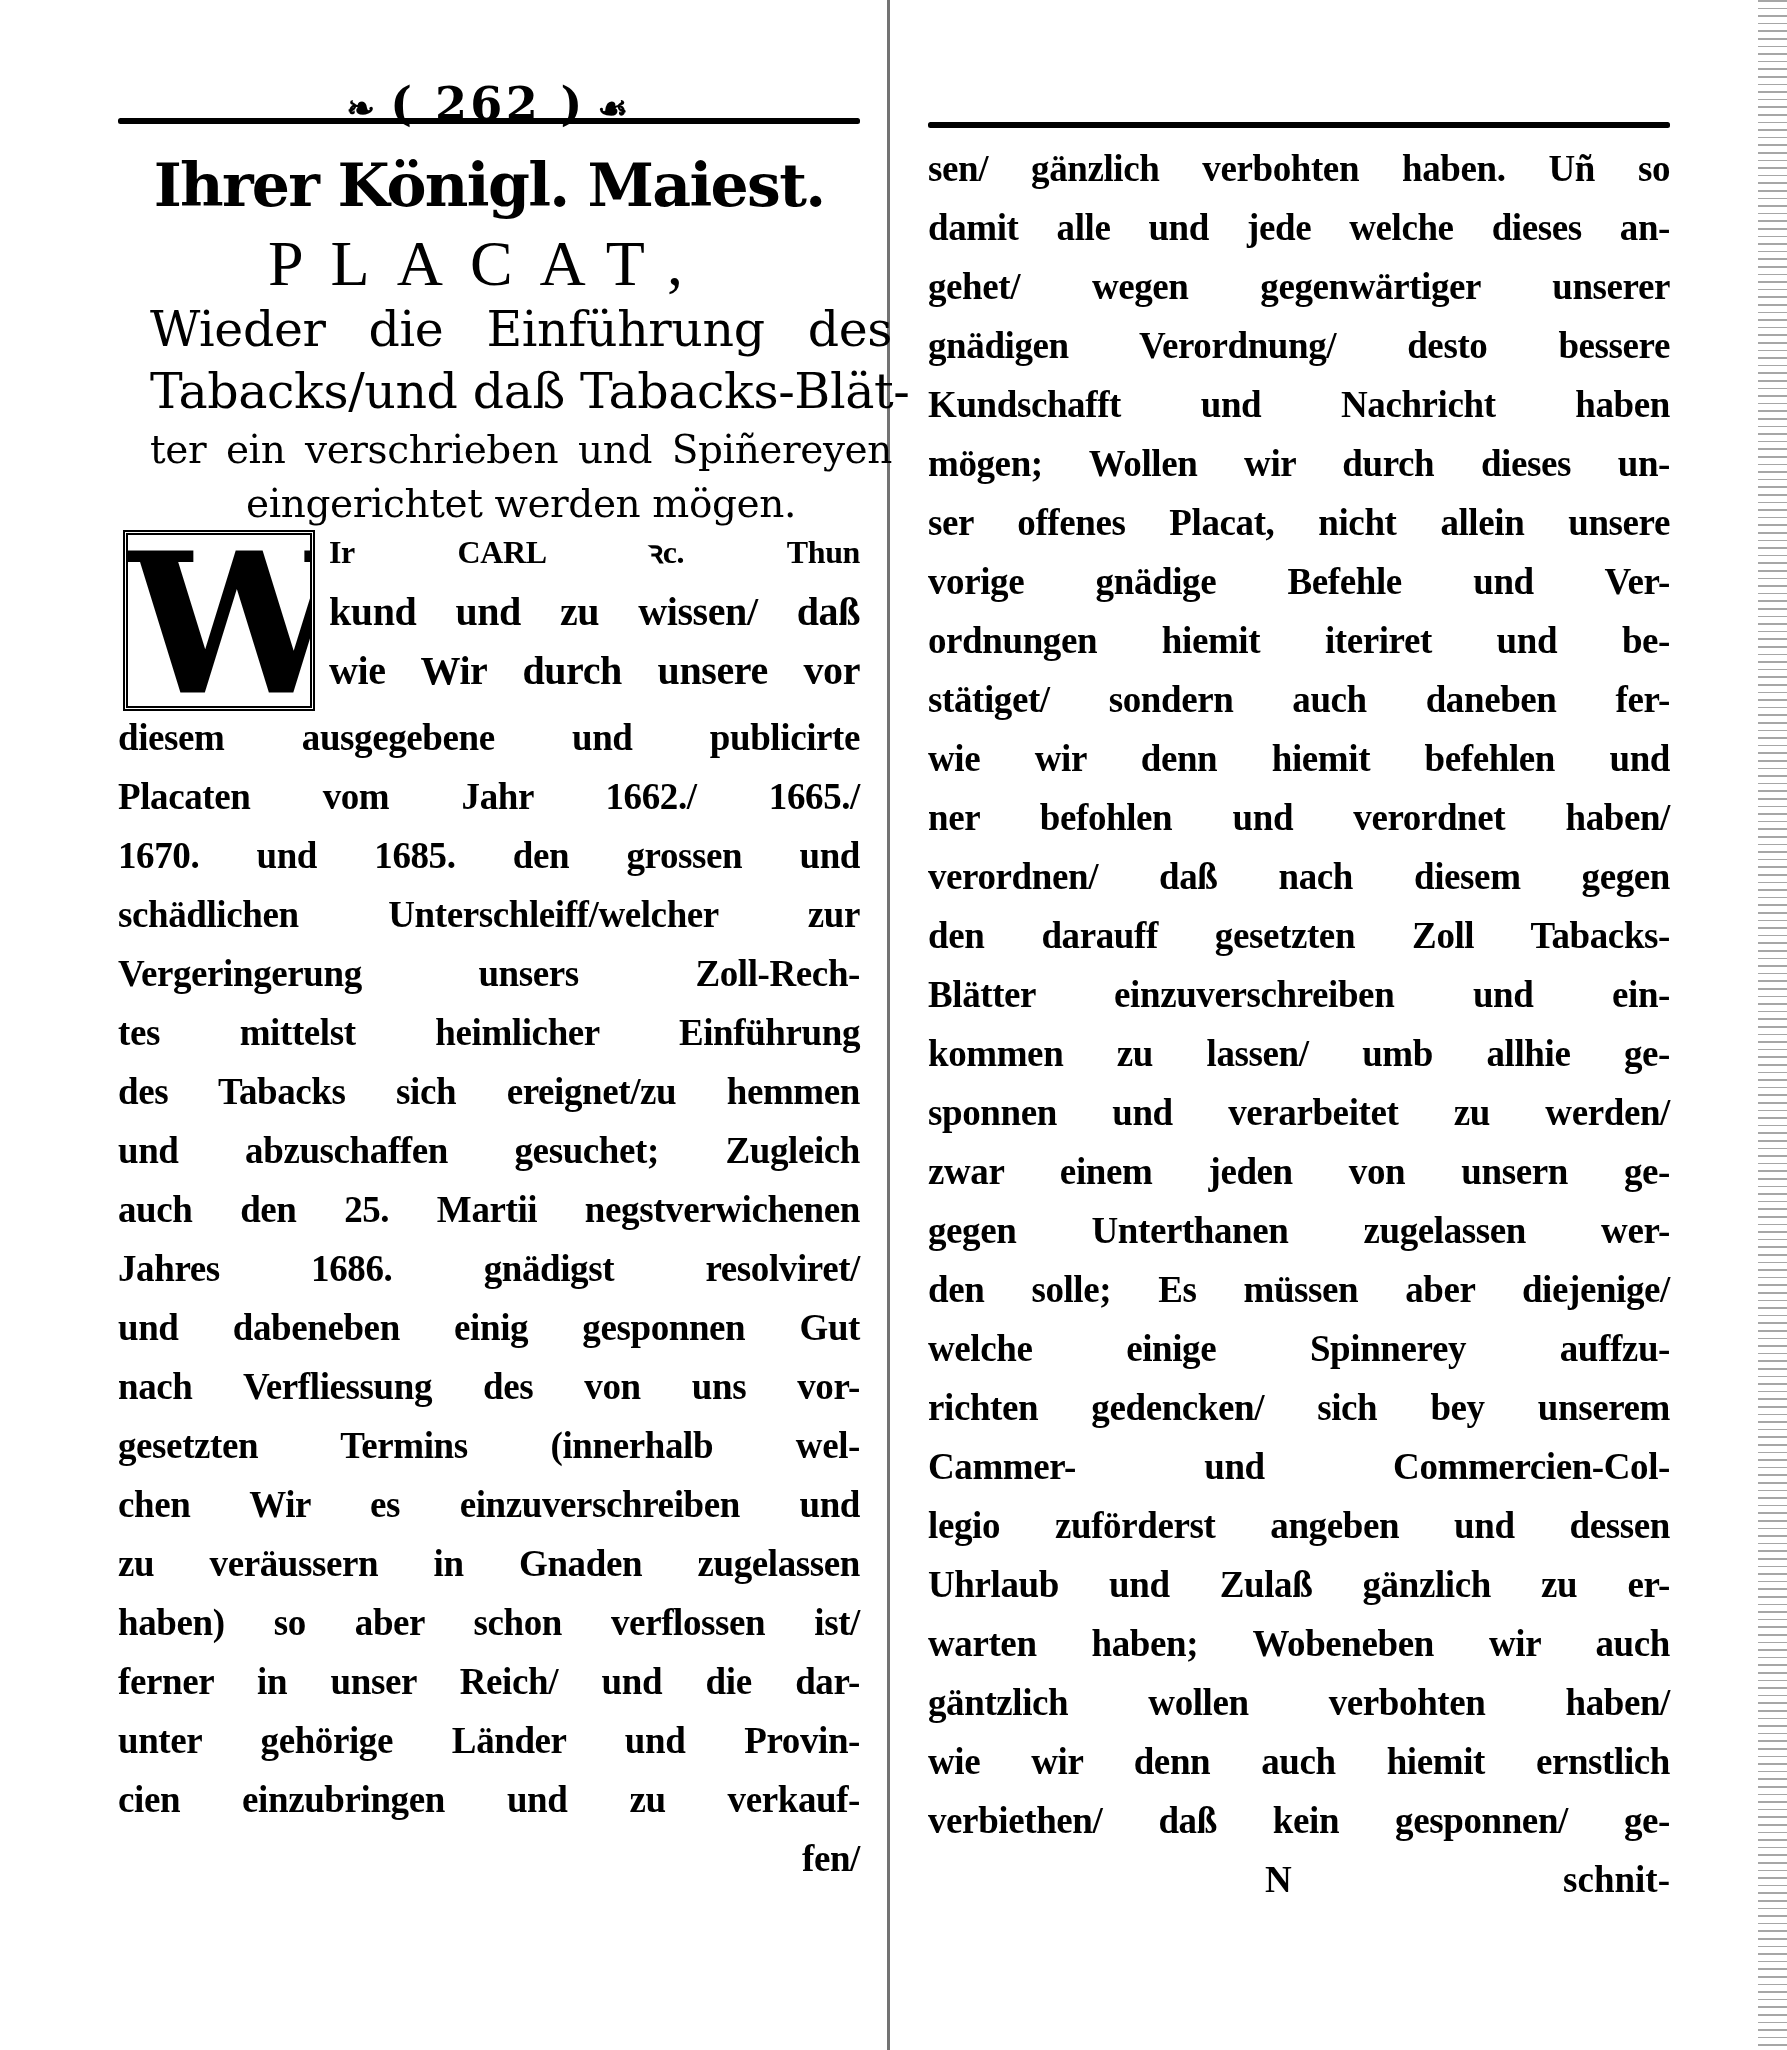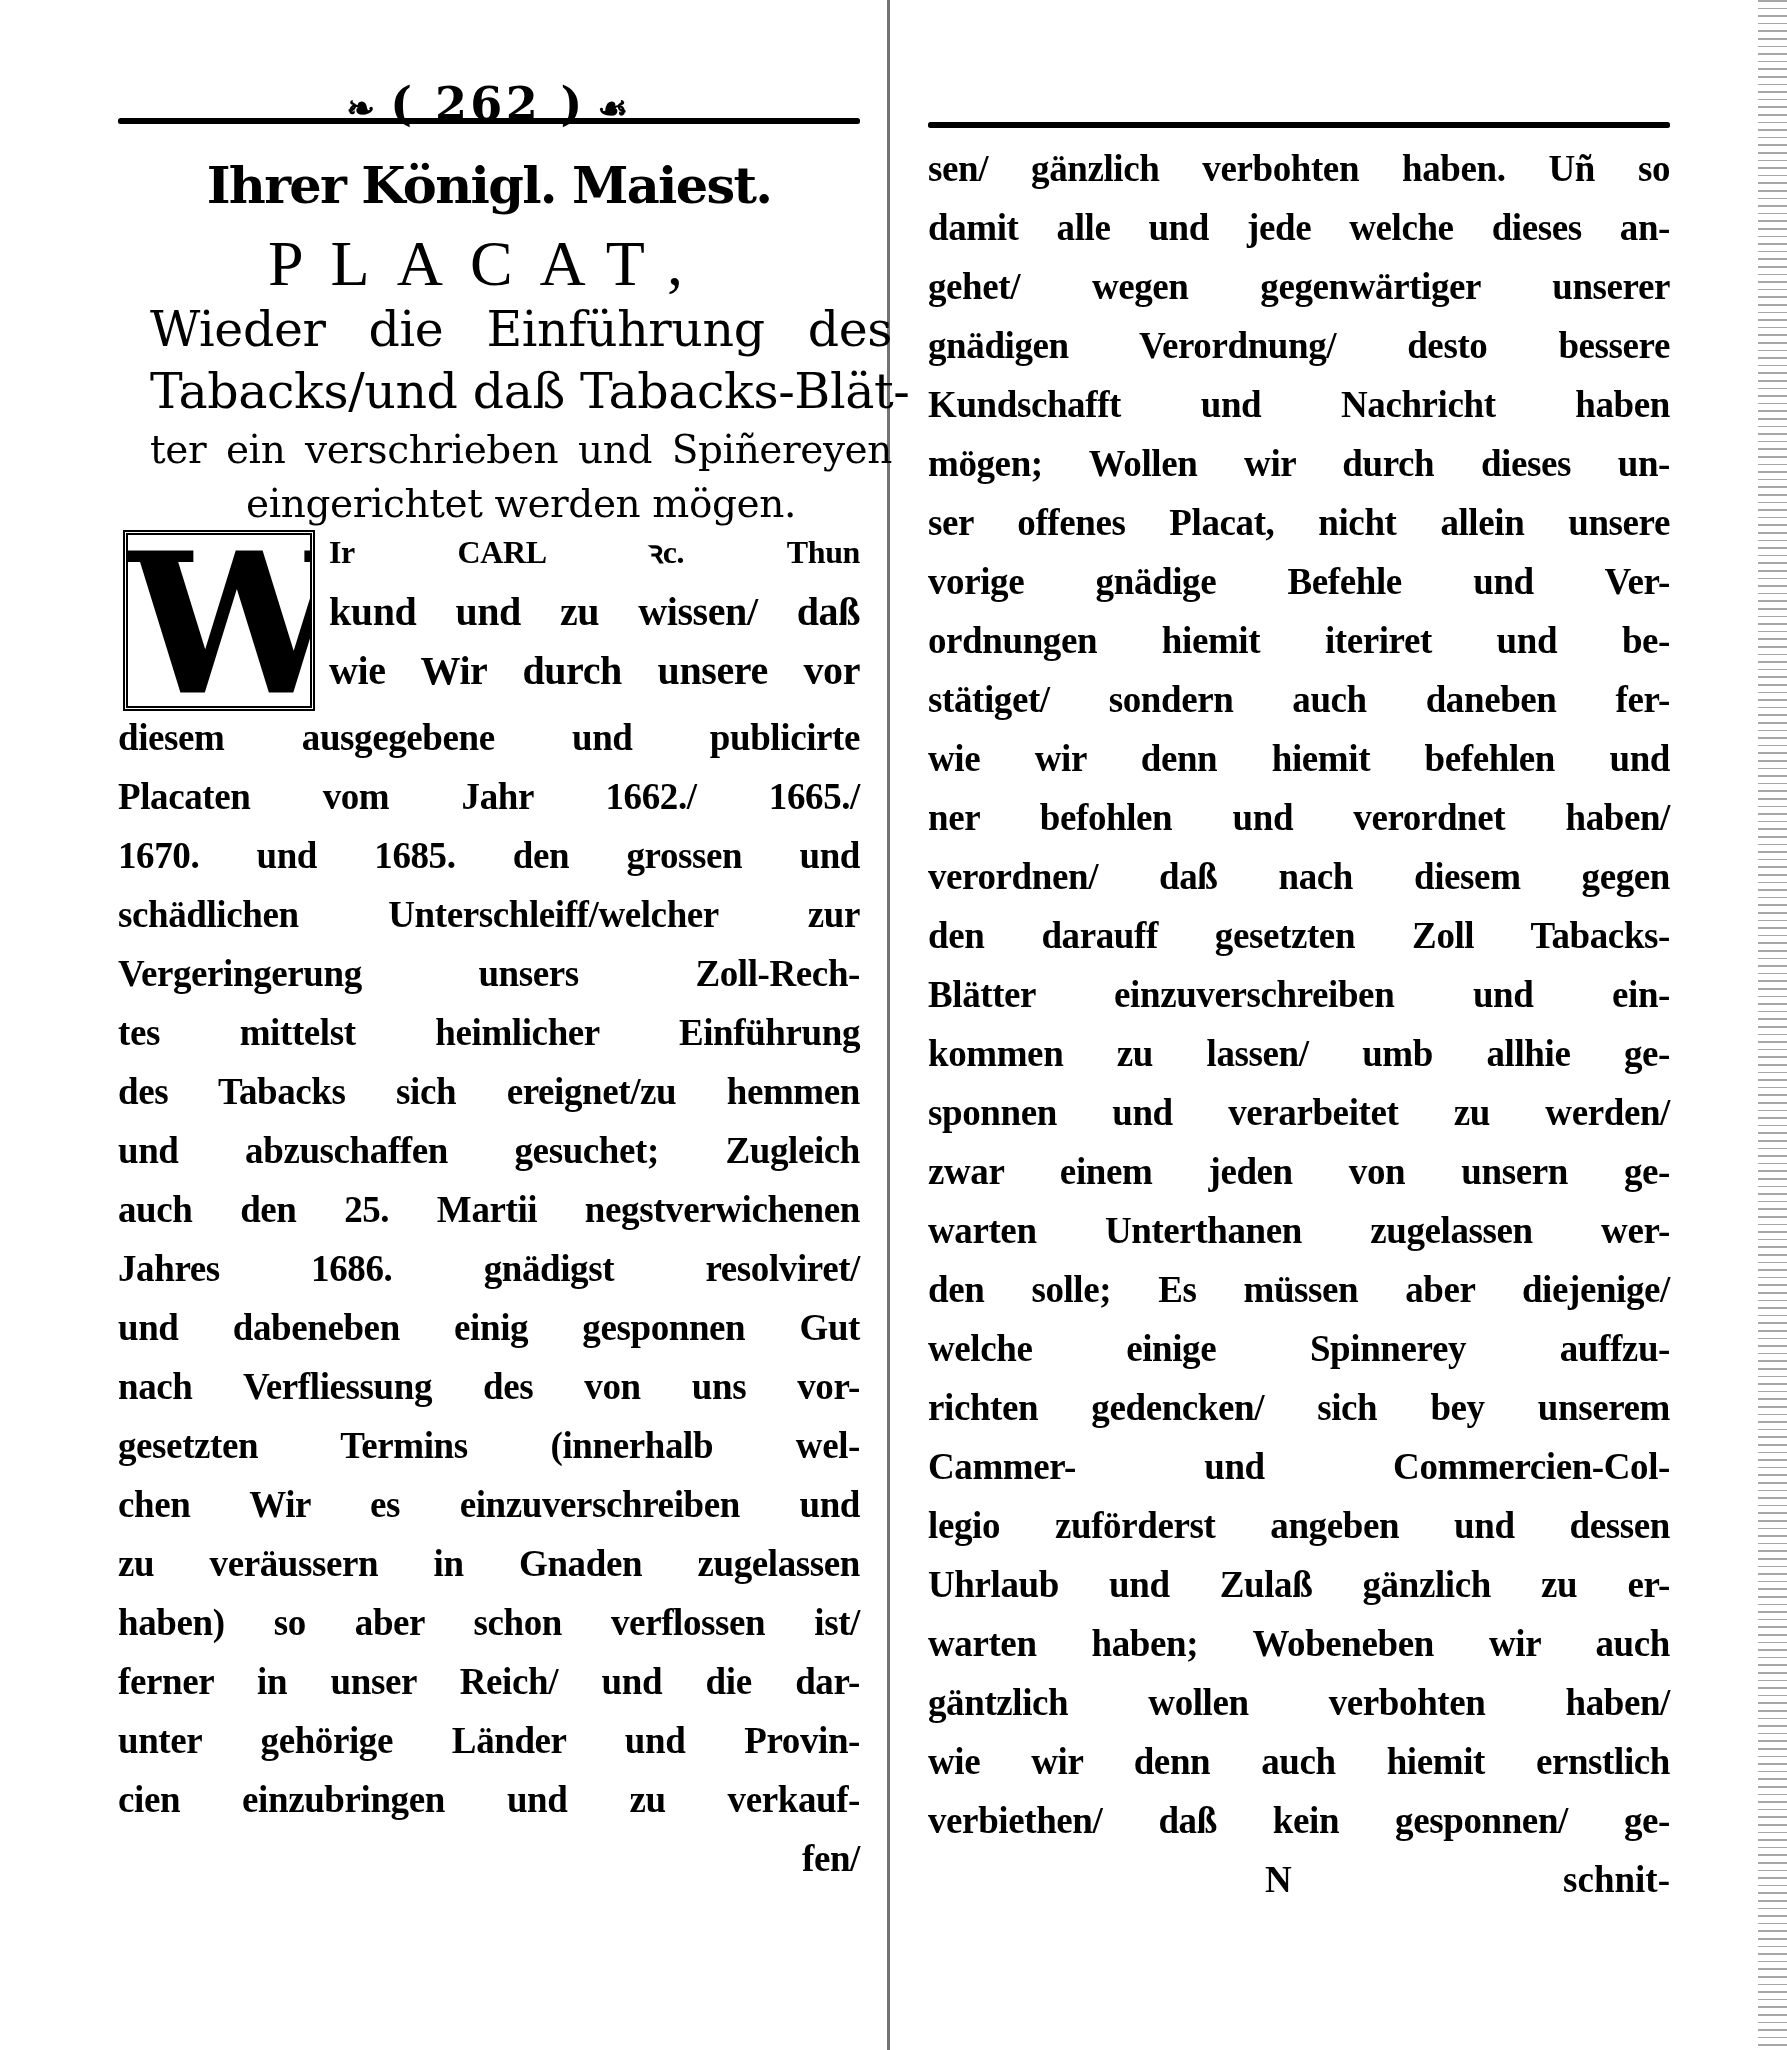--- a/index.html
+++ b/index.html
@@ -34,21 +34,21 @@
   }
   .line {
     display: block; white-space: nowrap; height: 59px; line-height: 59px;
     font-size: 37px; text-align: justify; text-align-last: justify;
     letter-spacing: -0.4px;
   }
   .line.center { text-align: center; text-align-last: center; }
   .line.right  { text-align: right;  text-align-last: right; }
 
   
-  .title-1 { position: absolute; top: 139px; left: 0; width: 100%; text-align: center; font-size: 51px; font-weight: bold; line-height: 93px; letter-spacing: -1.7px; font-family: "DejaVu Serif", serif; }
+  .title-1 { position: absolute; top: 139px; left: 0; width: 100%; text-align: center; font-size: 60px; font-weight: bold; line-height: 93px; letter-spacing: -1.7px; font-family: "DejaVu Serif", serif; }
   .title-2 { position: absolute; top: 226px; left: 0; width: 100%; text-align: center; font-size: 64px; font-weight: normal; letter-spacing: 27px; line-height: 76px; font-family: "Liberation Serif", serif; }
   .title-3 { position: absolute; top: 299px; left: 0; width: 100%; margin-left: 32px; }
   .title-3 .line { font-size: 49px; height: 62px; line-height: 62px; }
   .title-3 .line.small { font-size: 39px; height: 54px; line-height: 54px; }
 
   .dropcap {
     position: absolute; top: 530px; left: 5px; width: 192px; height: 181px;
     font-family: "DejaVu Serif", serif; font-size: 194px; font-weight: bold;
     line-height: 181px; text-align: center; color: #000;
     border: 5px double #000; box-sizing: border-box; overflow: hidden;
@@ -140,21 +140,21 @@
     <span class="line">ordnungen hiemit iteriret und be-</span>
     <span class="line">stätiget/ sondern auch daneben fer-</span>
     <span class="line">wie wir denn hiemit befehlen und</span>
     <span class="line">ner befohlen und verordnet haben/</span>
     <span class="line">verordnen/ daß nach diesem gegen</span>
     <span class="line">den darauff gesetzten Zoll Tabacks-</span>
     <span class="line">Blätter einzuverschreiben und ein-</span>
     <span class="line">kommen zu lassen/ umb allhie ge-</span>
     <span class="line">sponnen und verarbeitet zu werden/</span>
     <span class="line">zwar einem jeden von unsern ge-</span>
-    <span class="line">warten Unterthanen zugelassen wer-</span>
+    <span class="line">gegen Unterthanen zugelassen wer-</span>
     <span class="line">den solle; Es müssen aber diejenige/</span>
     <span class="line">welche einige Spinnerey auffzu-</span>
     <span class="line">richten gedencken/ sich bey unserem</span>
     <span class="line">Cammer- und Commercien-Col-</span>
     <span class="line">legio zuförderst angeben und dessen</span>
     <span class="line">Uhrlaub und Zulaß gänzlich zu er-</span>
     <span class="line">warten haben; Wobeneben wir auch</span>
     <span class="line">gäntzlich wollen verbohten haben/</span>
     <span class="line">wie wir denn auch hiemit ernstlich</span>
     <span class="line">verbiethen/ daß kein gesponnen/ ge-</span>

